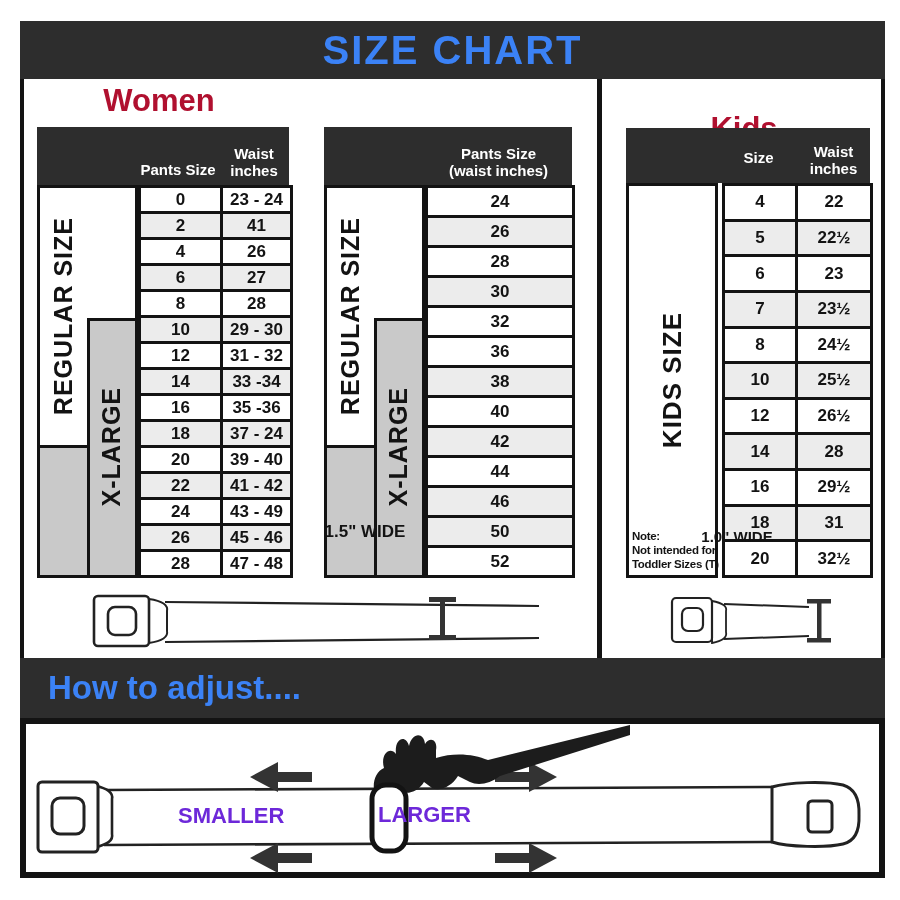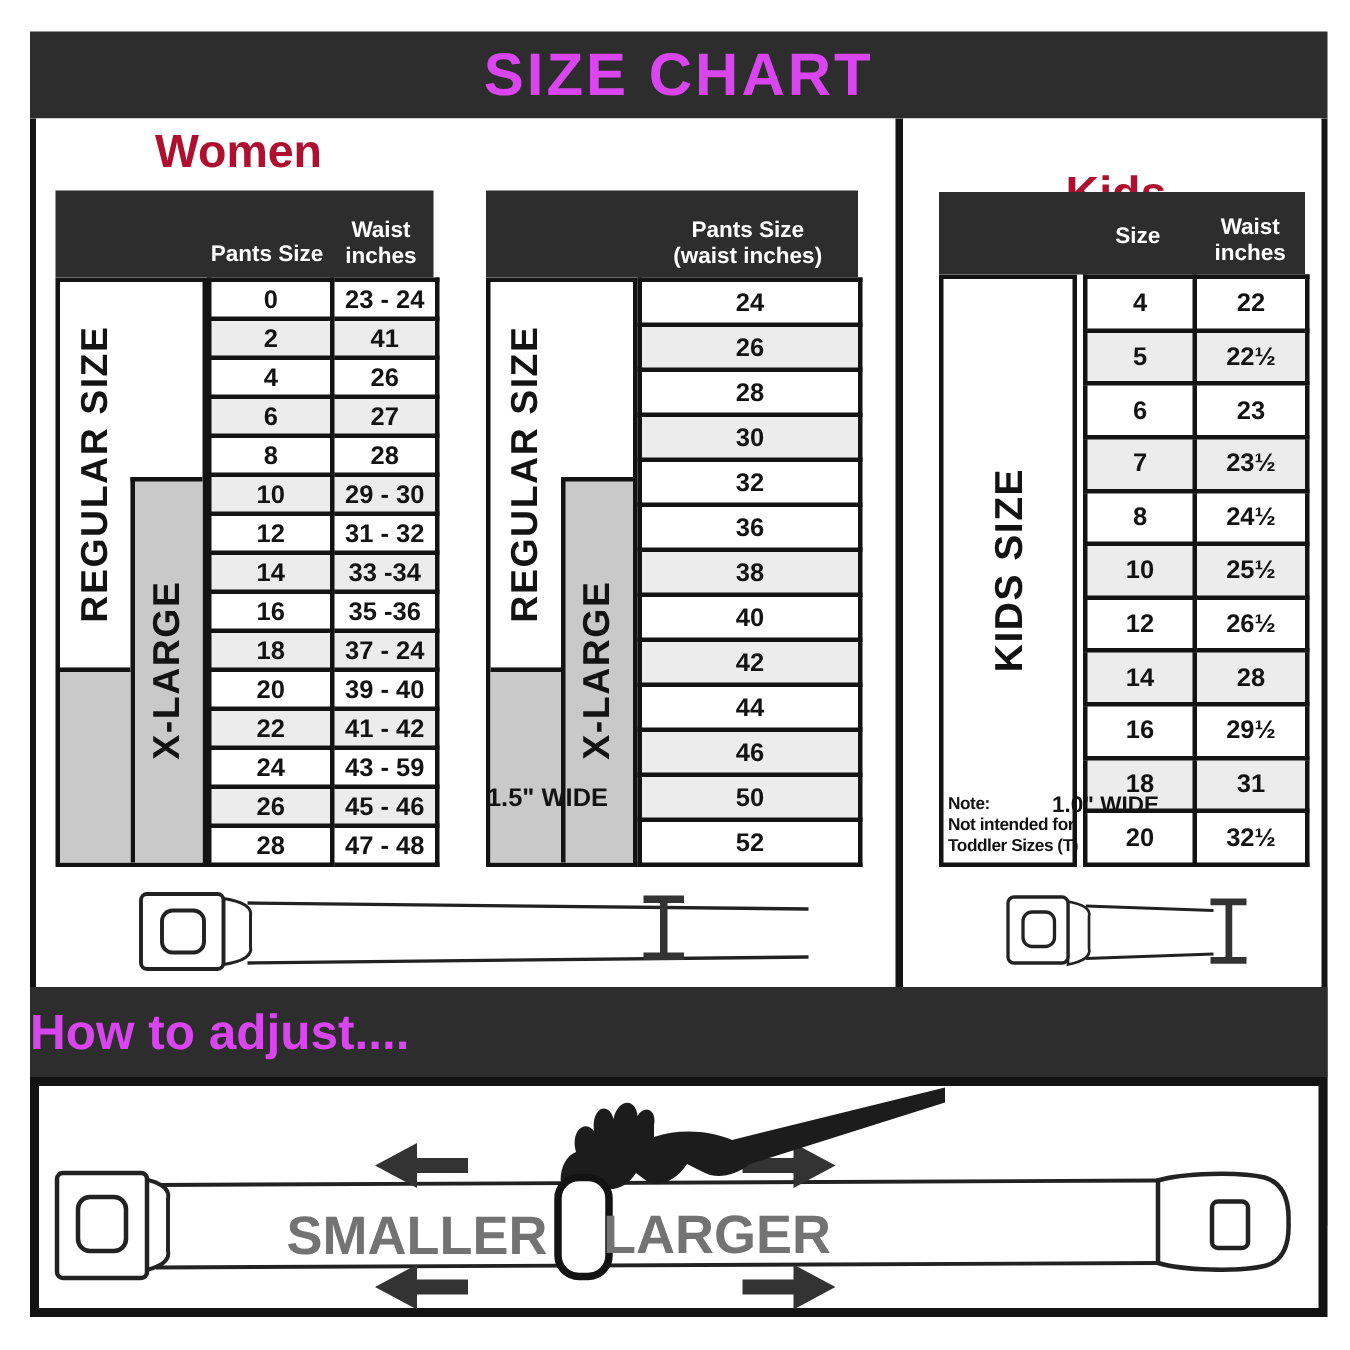--- a/index.html
+++ b/index.html
@@ -2,21 +2,21 @@
 <html style="--accent: #b0102f; --dark: #2d2d2d; --gray: #c9c9c9; --row_alt: #ececec; --line: #131313;"><head>
 <meta charset="utf-8">
 <style>
   * { margin:0; padding:0; box-sizing:border-box; }
   html,body { background:#fff; }
   body {
     width:900px; height:900px; position:relative; overflow:hidden;
     font-family:"Liberation Sans", sans-serif; color:#131313;
   }
   .abs { position:absolute; }
-  .bar { background:var(--dark,#2d2d2d); color:#d946ef; font-weight:bold; }
+  .bar { background:var(--dark,#2d2d2d); color:#3b82f6; font-weight:bold; }
 
   #titlebar { left:20px; top:21px; width:865px; height:58px;
     font-size:40px; line-height:58px; text-align:center; letter-spacing:2px; }
 
   #chart { left:20px; top:79px; width:865px; height:738px; background:#fff;
     border-left:4px solid #131313; border-right:4px solid #131313; }
   #divider { left:573px; top:0; width:5px; height:579px; background:#131313; }
 
   .colhead { top:4px; width:200px; height:40px; text-align:center;
     font-size:31px; font-weight:bold; color:var(--accent,#b0102f); }
@@ -62,25 +62,25 @@
   .cells tr.alt td { background:var(--row_alt,#ececec); }
   #women-cells { left:114px; top:106px; width:152px; height:393px; }
   #men-cells   { left:401px; top:106px; width:147px; height:393px; }
   #kids-cells  { left:698px; top:104px; width:148px; height:395px; }
 
   .beltlabel { position:absolute; text-align:center; font-weight:bold; color:#131313; }
   #adult-width-label { left:290px; top:522px; width:150px; font-size:17px; }
   #kids-width-label  { left:677px; top:528px; width:120px; font-size:15px; }
 
   #adjustbar { left:20px; top:658px; width:865px; height:60px;
-    font-size:33px; line-height:60px; }
+    font-size:33px; line-height:60px; padding-left:28px; }
   #illus { left:20px; top:718px; width:865px; height:160px;
     border:6px solid #131313; background:#fff; }
-  .adjlabel { position:absolute; width:200px; text-align:center;
-    font-size:36px; font-weight:bold; color:#737373; }
+  .adjlabel { position:absolute; width:200px; text-align:left;
+    font-size:22px; font-weight:bold; color:#6d28d9; }
   #smaller-label { left:178px; top:803px; }
   #larger-label  { left:378px; top:802px; }
 
   svg { position:absolute; overflow:visible; }
 </style>
 </head>
 <body>
 
 <div id="page">
 
@@ -157,21 +157,21 @@
           <tr>
             <td>20</td>
             <td>39 - 40</td>
           </tr>
           <tr class="alt">
             <td>22</td>
             <td>41 - 42</td>
           </tr>
           <tr>
             <td>24</td>
-            <td>43 - 59</td>
+            <td>43 - 49</td>
           </tr>
           <tr class="alt">
             <td>26</td>
             <td>45 - 46</td>
           </tr>
           <tr>
             <td>28</td>
             <td>47 - 48</td>
           </tr>
         </tbody>

